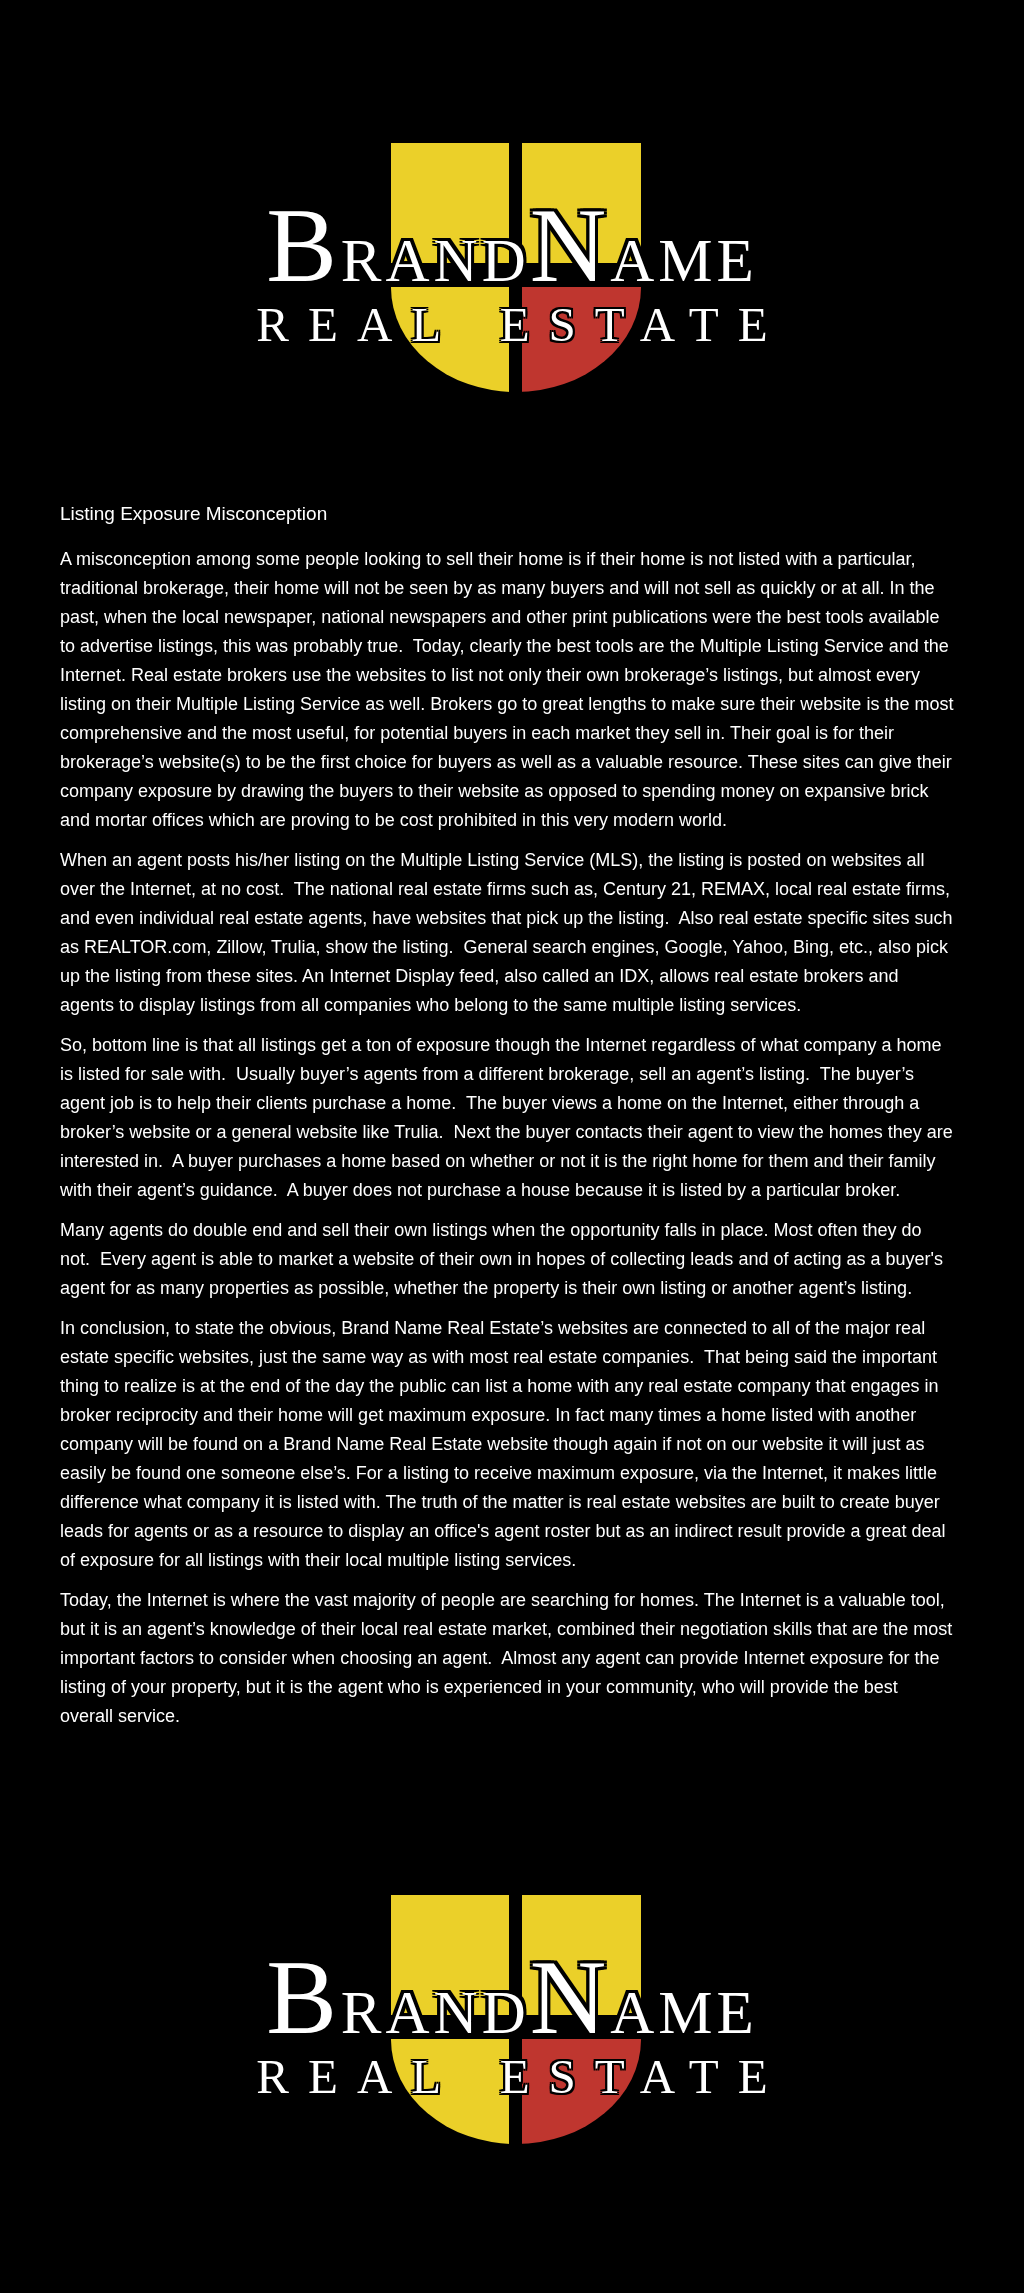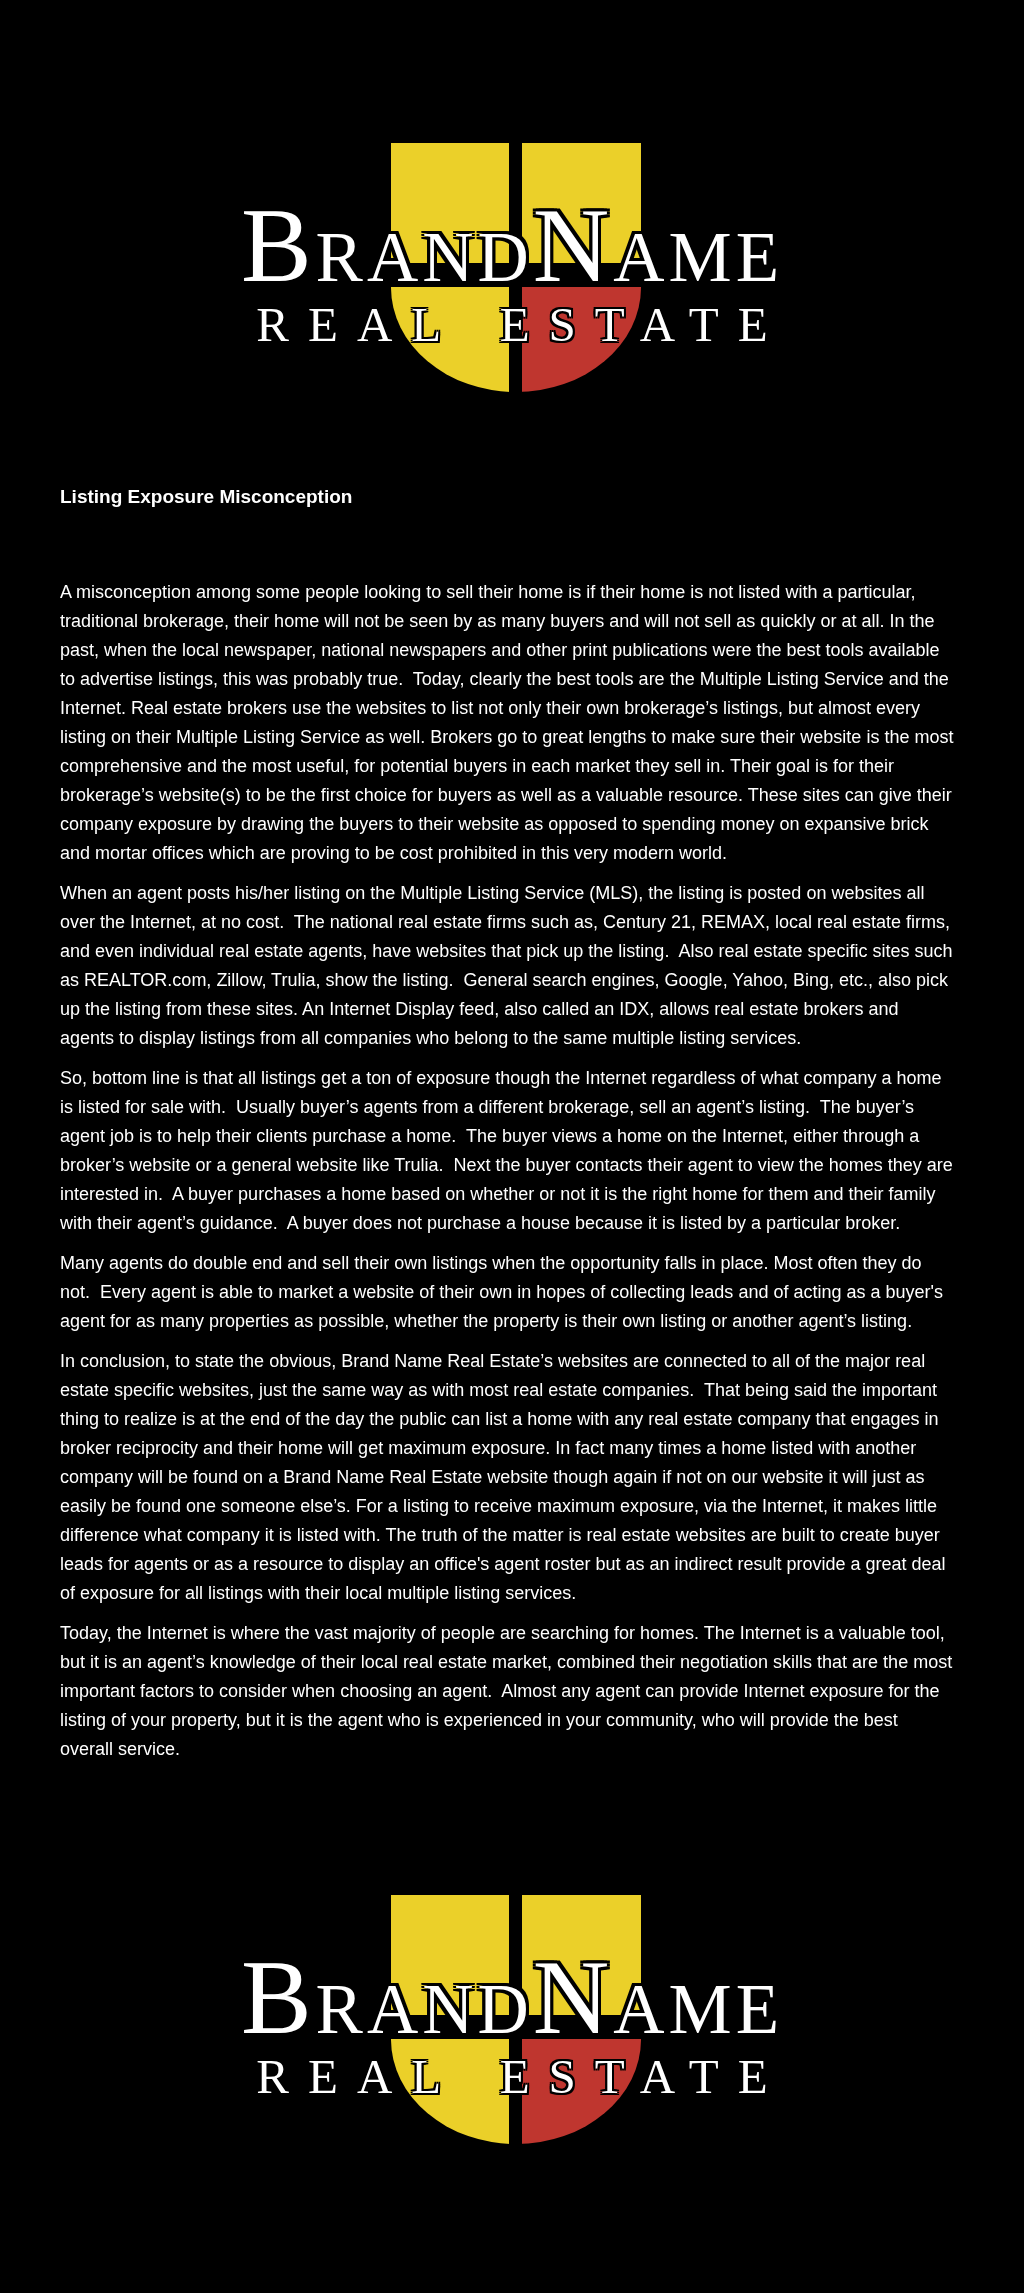--- a/index.html
+++ b/index.html
@@ -49,21 +49,21 @@
     color: #FFFFFF;
     line-height: 1;
     letter-spacing: 4px;
     white-space: nowrap;
     z-index: 2;
     text-shadow:
       -3px -3px 0 #000, 3px -3px 0 #000, -3px 3px 0 #000, 3px 3px 0 #000,
       -3px 0 0 #000, 3px 0 0 #000, 0 -3px 0 #000, 0 3px 0 #000;
   }
   .brand-big   { font-size: 106px; }
-  .brand-small { font-size: 71px; }
+  .brand-small { font-size: 61px; }
 
   .sub-line {
     position: absolute;
     top: 157px;
     left: 0;
     width: 100%;
     text-align: center;
     padding-left: 19px;
     box-sizing: border-box;
     font-family: "Liberation Serif", serif;
@@ -76,35 +76,34 @@
     z-index: 2;
     text-shadow:
       -2px -2px 0 #000, 2px -2px 0 #000, -2px 2px 0 #000, 2px 2px 0 #000,
       -2px 0 0 #000, 2px 0 0 #000, 0 -2px 0 #000, 0 2px 0 #000;
   }
 
   
   .heading {
     position: absolute;
     left: 60px;
-    top: 486px;
+    top: 503px;
     color: #FFFFFF;
     font-size: 19px;
-    font-weight: bold;
+    font-weight: normal;
     line-height: 22px;
   }
   .article-body {
     position: absolute;
     left: 60px;
     top: 545px;
     width: 895px;
     color: #FFFFFF;
     font-size: 18px;
     line-height: 29px;
-    margin-top: 33px;
   }
   .para {
     margin: 0 0 11px 0;
     white-space: pre-wrap;
   }
 </style>
 </head>
 <body>
 
 <div class="page">

